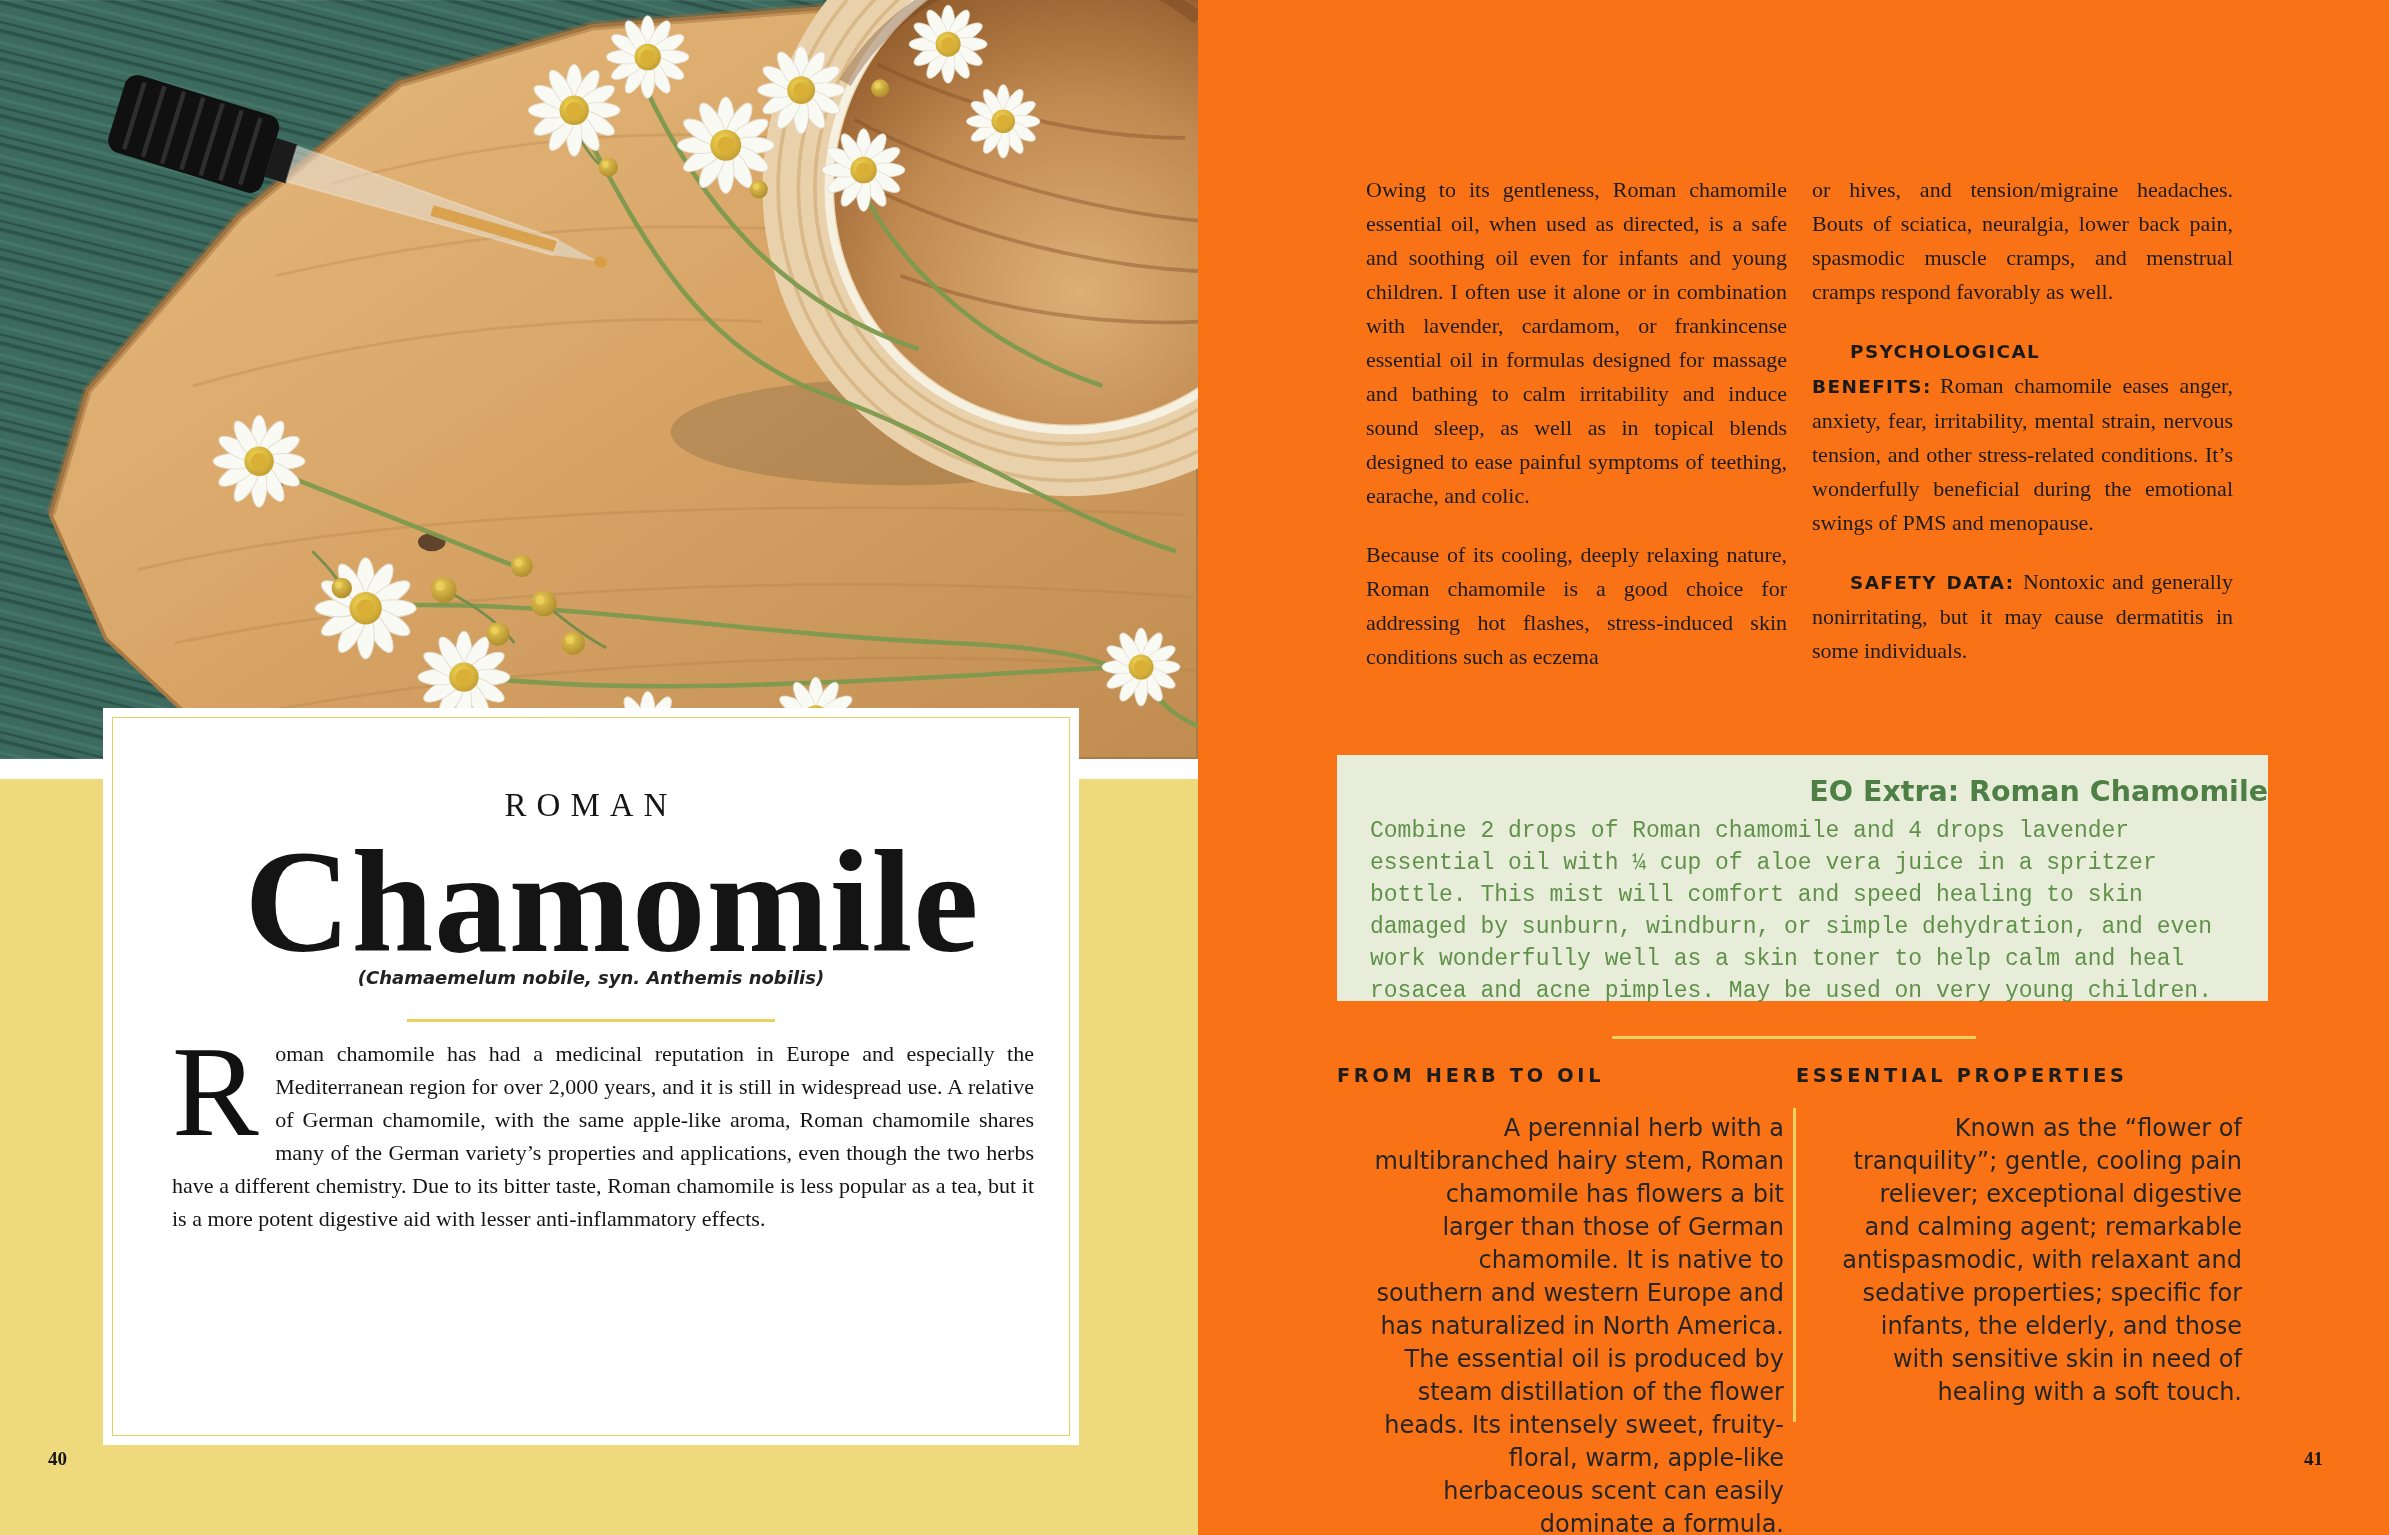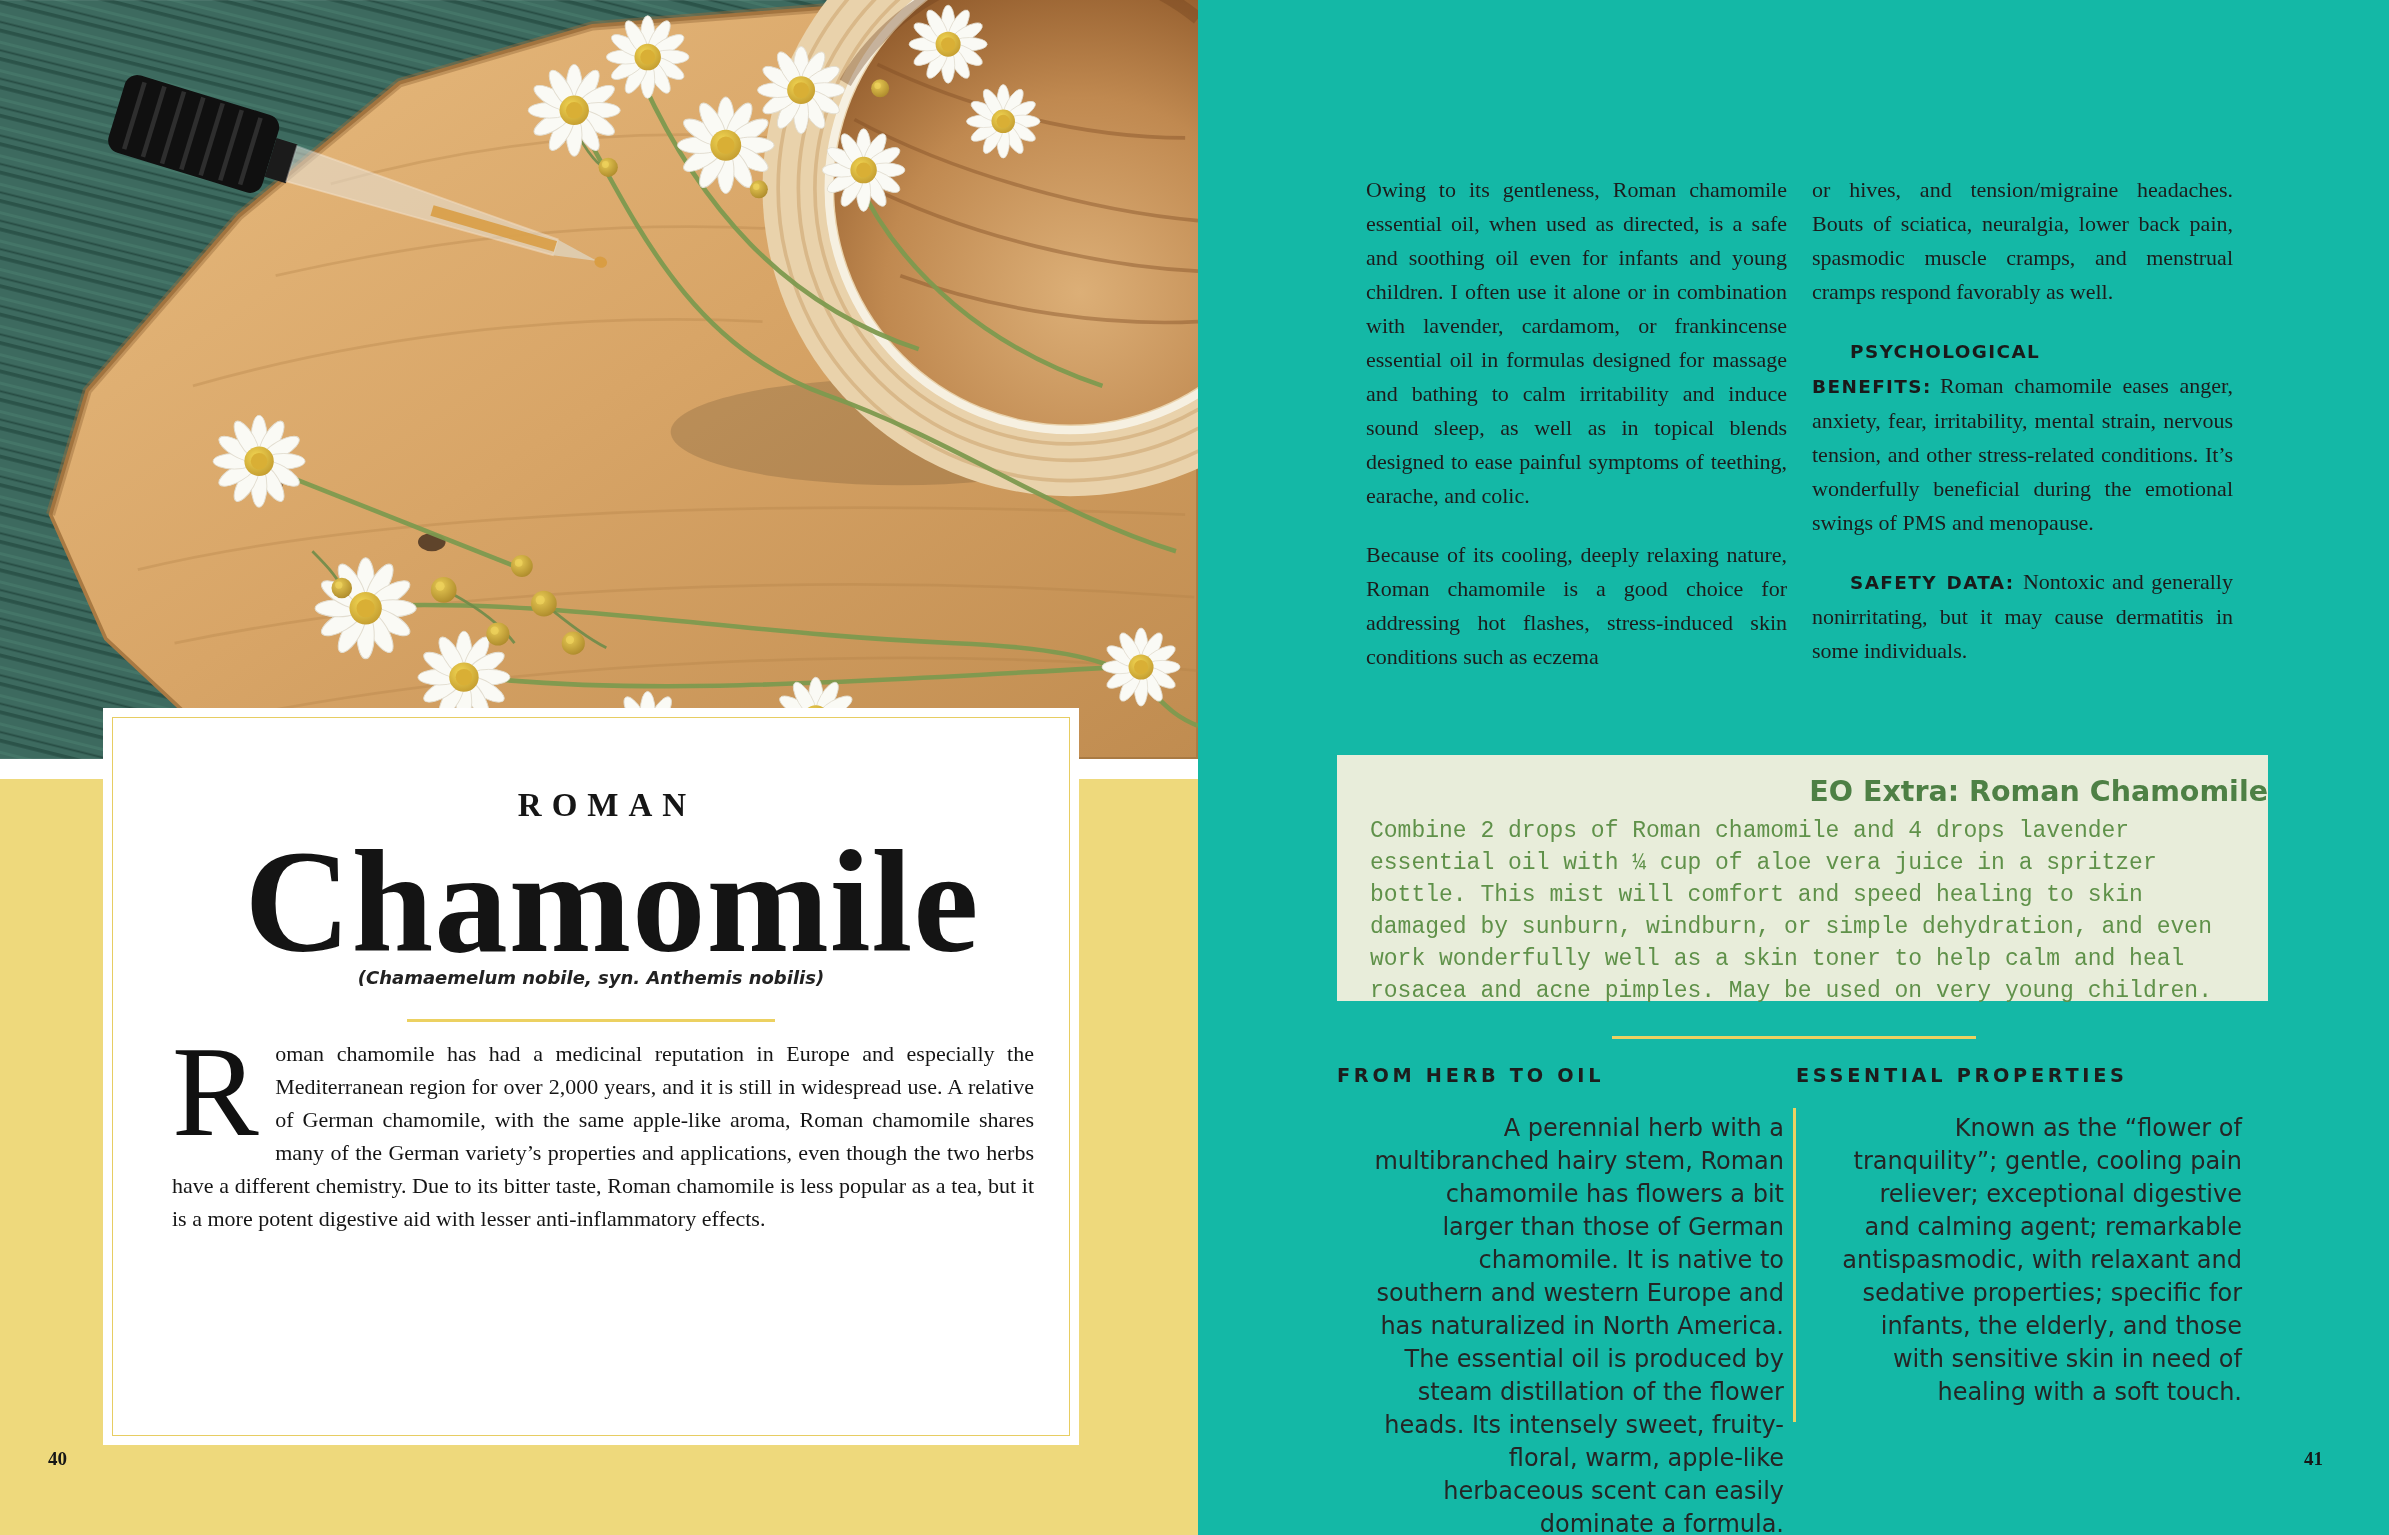--- a/index.html
+++ b/index.html
@@ -8,35 +8,35 @@
 
   
   .left-page{position:absolute;left:0;top:0;width:1198px;height:1536px;}
   .photo{position:absolute;left:0;top:0;width:1198px;height:759px;overflow:hidden;}
   .photo svg{display:block;}
   .yellow-block{position:absolute;left:0;top:779px;width:1198px;height:756px;background:#eed97c;}
 
   .card{position:absolute;left:103px;top:708px;width:976px;height:737px;background:#ffffff;}
   .card-border{position:absolute;left:9.2px;top:9.2px;right:9.2px;bottom:9.2px;border:1.8px solid #e7cd62;}
   .kicker{position:absolute;top:79px;left:0;width:100%;text-align:center;
-          font-weight:bold;font-size:33px;letter-spacing:10px;color:#161616;padding-left:16px;}
+          font-weight:normal;font-size:33px;letter-spacing:10px;color:#161616;}
   .big-title{position:absolute;top:117px;left:0;width:100%;text-align:center;
           font-weight:bold;font-size:147px;line-height:1.05;letter-spacing:0.9px;color:#141414;margin-left:21px;}
   .latin{position:absolute;top:259px;left:0;width:100%;text-align:center;
           font-family:"DejaVu Sans",sans-serif;font-style:italic;font-size:18px;color:#222;font-weight:bold;}
   .title-rule{position:absolute;top:311px;left:304px;width:368px;height:2.8px;background:#ecd161;}
   .intro{position:absolute;top:329px;left:69px;width:862px;
          font-size:22px;line-height:33px;text-align:justify;color:#151515;}
   .dropcap{float:left;font-size:130px;line-height:96px;padding:5.5px 16.5px 0 0;
            font-family:"Liberation Serif",serif;color:#111;}
   .pagenum{position:absolute;font-weight:bold;font-size:19px;color:#161616;}
   .pagenum.left{left:48px;top:1448px;}
 
   
-  .right-page{position:absolute;left:1198px;top:0;width:1191px;height:1536px;background:#14b8a6;}
+  .right-page{position:absolute;left:1198px;top:0;width:1191px;height:1536px;background:#f97316;}
   .col{position:absolute;width:421px;font-size:22px;line-height:34px;text-align:justify;color:#1c1c1c;}
   .col-1{left:168px;top:173px;}
   .col-2{left:614px;top:173px;}
   .col p{margin:0 0 25px 0;}
   .slabel{font-family:"DejaVu Sans",sans-serif;font-weight:bold;font-size:18.4px;
           letter-spacing:1.4px;color:#1a1a1a;margin-right:8.3px;margin-left:38px;}
 
   .eo-box{position:absolute;left:139px;top:755px;width:931px;height:246px;background:#e8edda;}
   .eo-title{margin:20px 0 7.4px 0;text-align:right;font-family:"DejaVu Sans",sans-serif;
             font-weight:bold;font-size:28.5px;color:#4e8045;}

